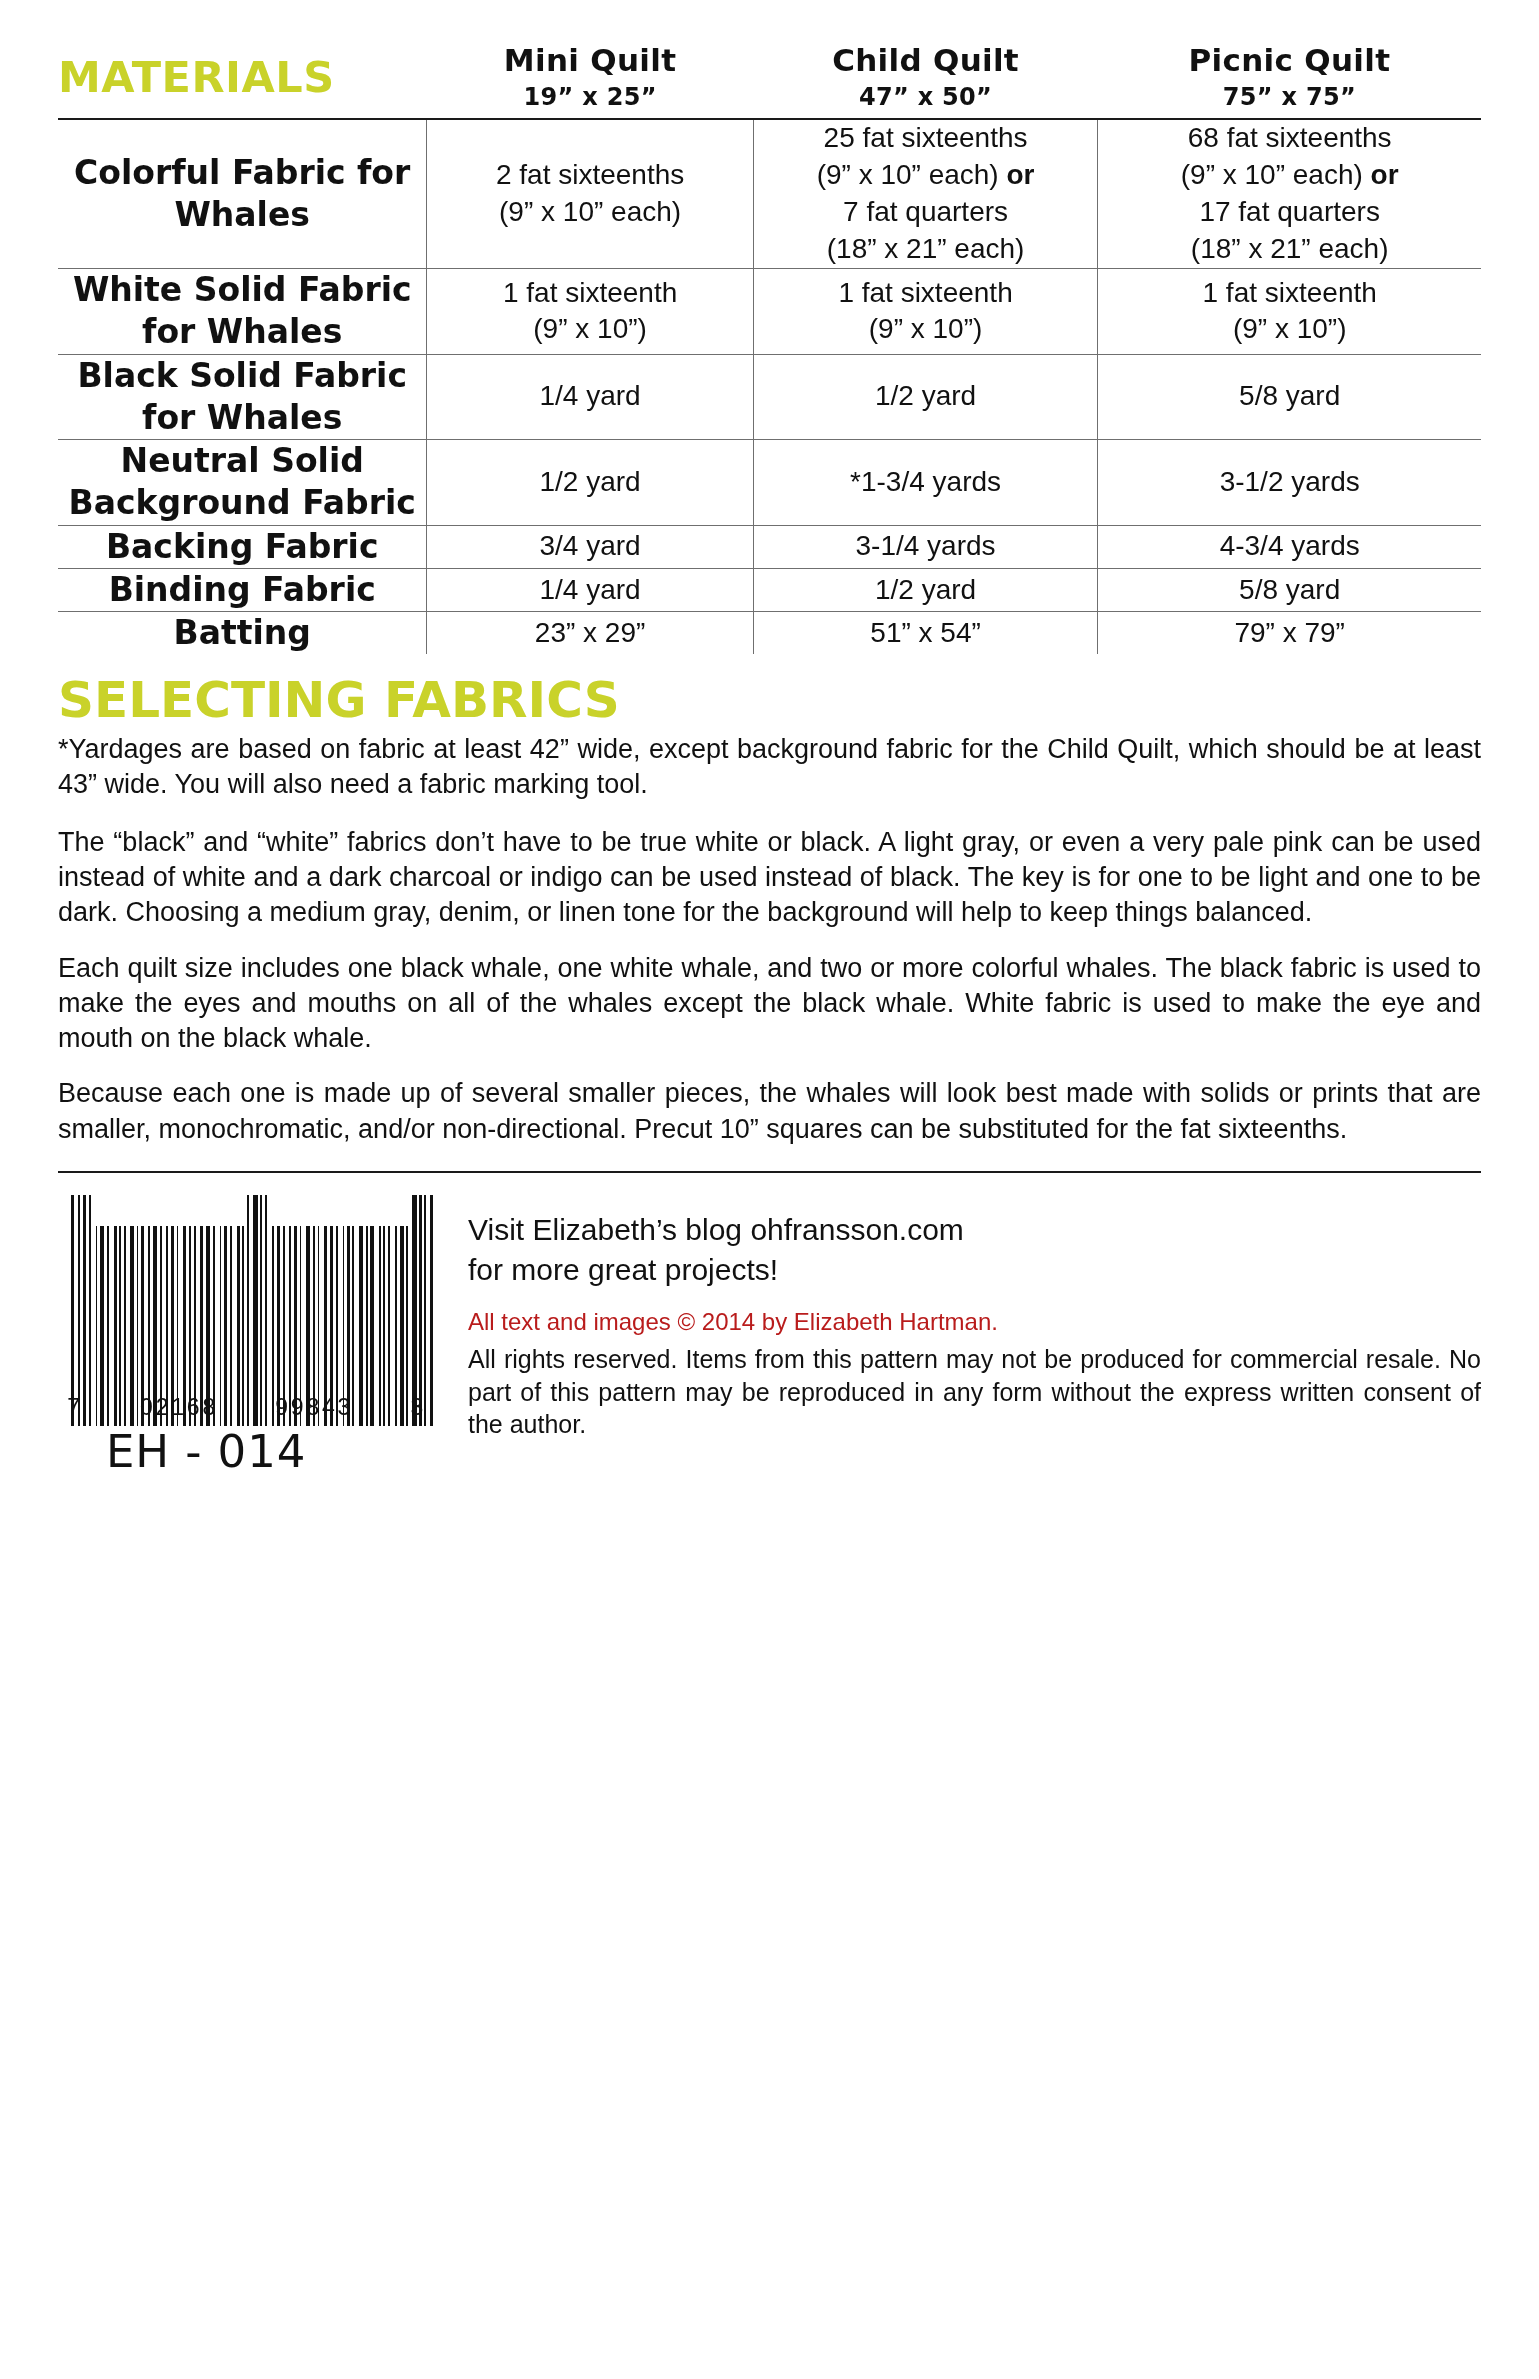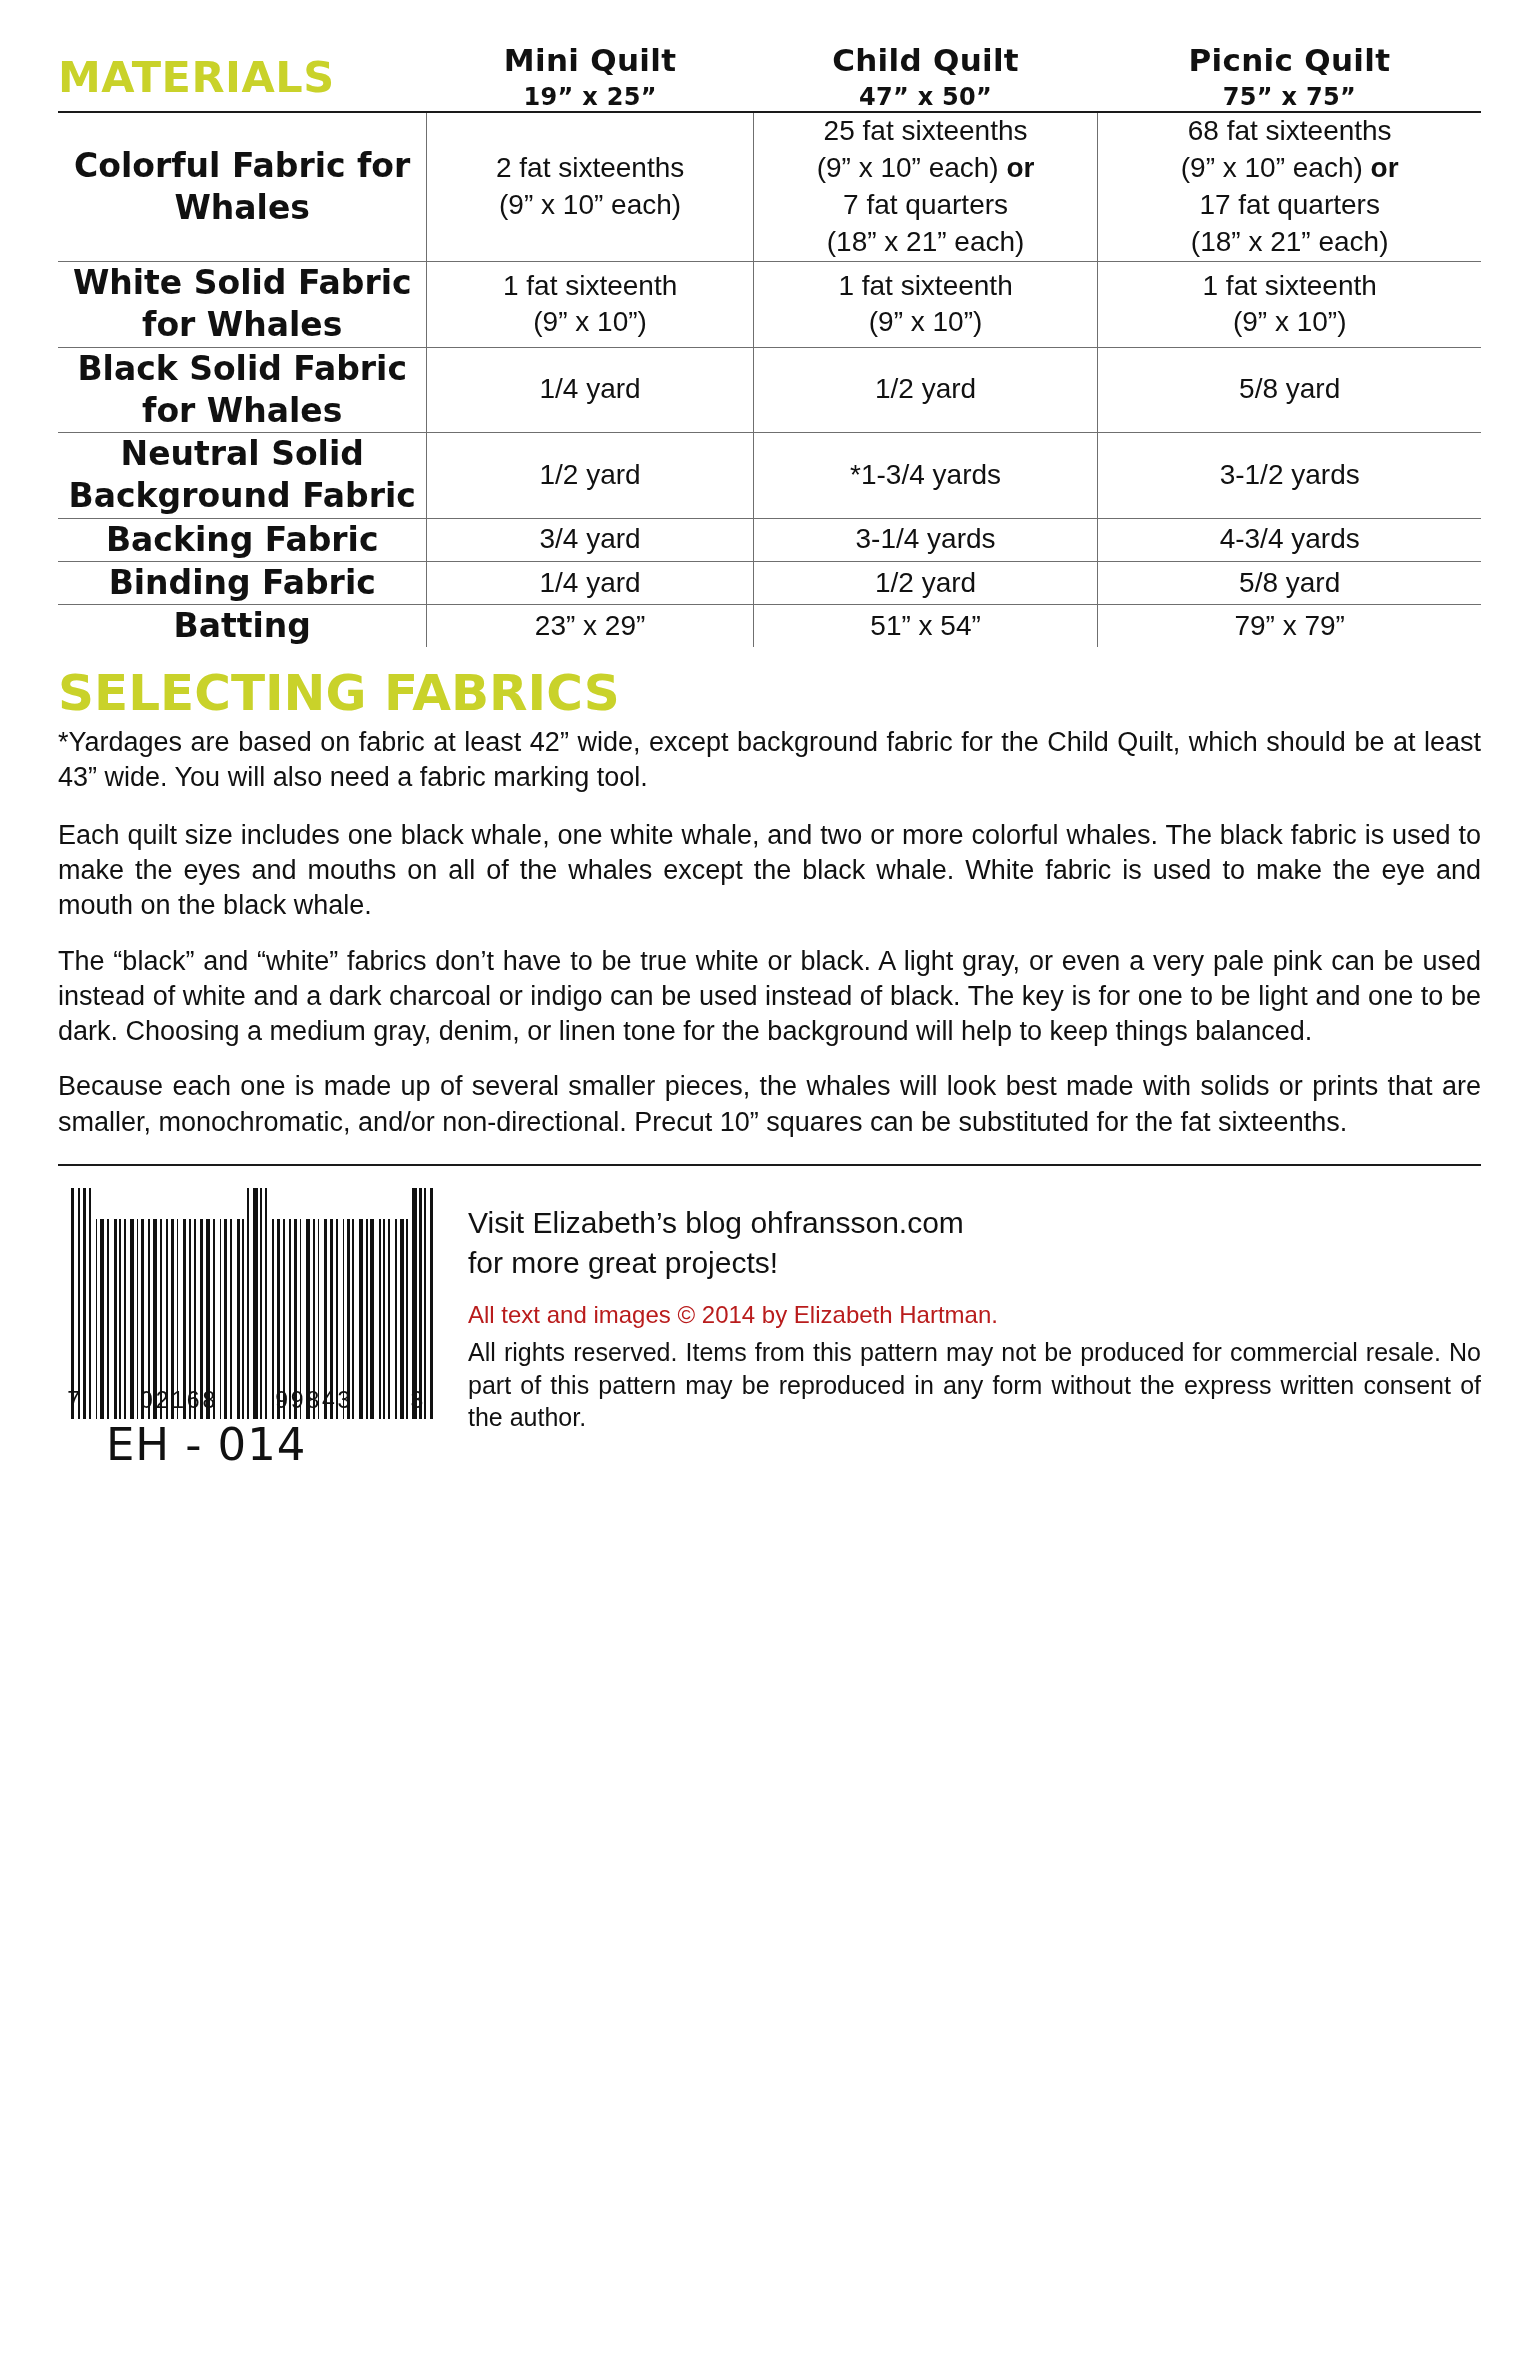--- a/index.html
+++ b/index.html
@@ -34,21 +34,21 @@
   table.materials col.c2 { width: 340px; }
   table.materials col.c3 { width: 378px; }
 
   .materials th, .materials td {
     vertical-align: middle;
     padding: 0;
   }
 
   .hdr-row th {
     border-bottom: 2.8px solid #1a1a1a;
-    padding-bottom: 0;
+    padding-bottom: 7px;
     padding-top: 5.6px;
   }
   .materials-title {
     font-family: "DejaVu Sans", sans-serif;
     font-weight: bold;
     font-size: 43px;
     letter-spacing: 0.5px;
     color: #c9d22a;
     text-align: left;
     padding-left: 9.3px;
@@ -272,22 +272,22 @@
         <td class="cell mini-col">23” x 29”</td>
         <td class="cell child-col">51” x 54”</td>
         <td class="cell">79” x 79”</td>
       </tr>
     </tbody>
   </table>
 
   <h2 class="section-head">SELECTING FABRICS</h2>
 
   <p class="body first">*Yardages are based on fabric at least 42” wide, except background fabric for the Child Quilt, which should be at least 43” wide. You will also need a fabric marking tool.</p>
+  <p class="body">The “black” and “white” fabrics don’t have to be true white or black. A light gray, or even a very pale pink can be used instead of white and a dark charcoal or indigo can be used instead of black. The key is for one to be light and one to be dark. Choosing a medium gray, denim, or linen tone for the background will help to keep things balanced.</p>
   <p class="body">Each quilt size includes one black whale, one white whale, and two or more colorful whales. The black fabric is used to make the eyes and mouths on all of the whales except the black whale. White fabric is used to make the eye and mouth on the black whale.</p>
-  <p class="body">The “black” and “white” fabrics don’t have to be true white or black. A light gray, or even a very pale pink can be used instead of white and a dark charcoal or indigo can be used instead of black. The key is for one to be light and one to be dark. Choosing a medium gray, denim, or linen tone for the background will help to keep things balanced.</p>
   <p class="body">Because each one is made up of several smaller pieces, the whales will look best made with solids or prints that are smaller, monochromatic, and/or non-directional. Precut 10” squares can be substituted for the fat sixteenths.</p>
 
   <hr class="divider">
 
   <div class="footer">
     <div class="barcode-block">
       <div class="barcode" id="barcode">
           <span class="bar" style="width:3.7px;height:231px;margin-right:4.7px;"></span>
           <span class="bar" style="width:1.9px;height:231px;margin-right:2.8px;"></span>
           <span class="bar" style="width:4.7px;height:231px;margin-right:2.8px;"></span>

